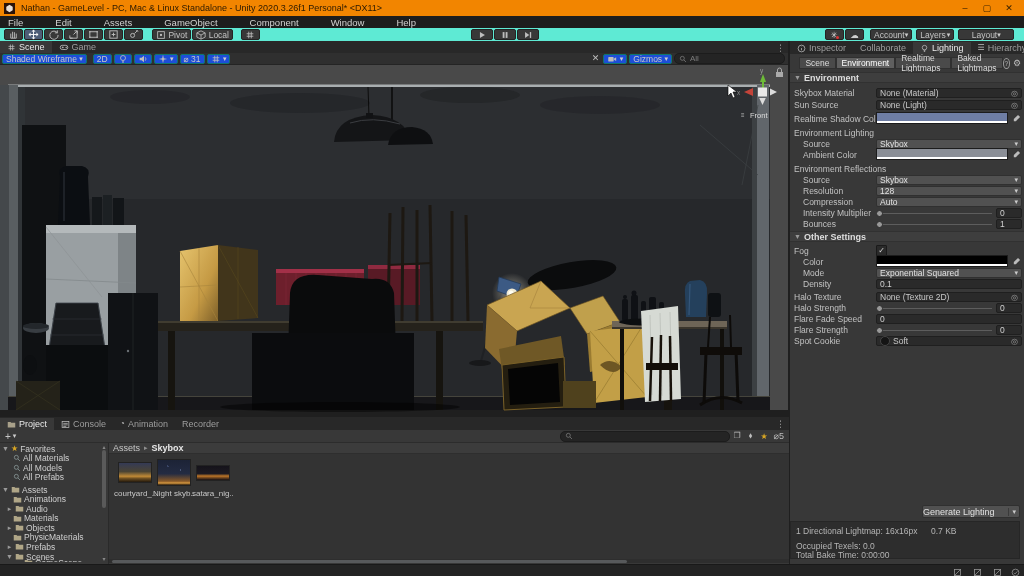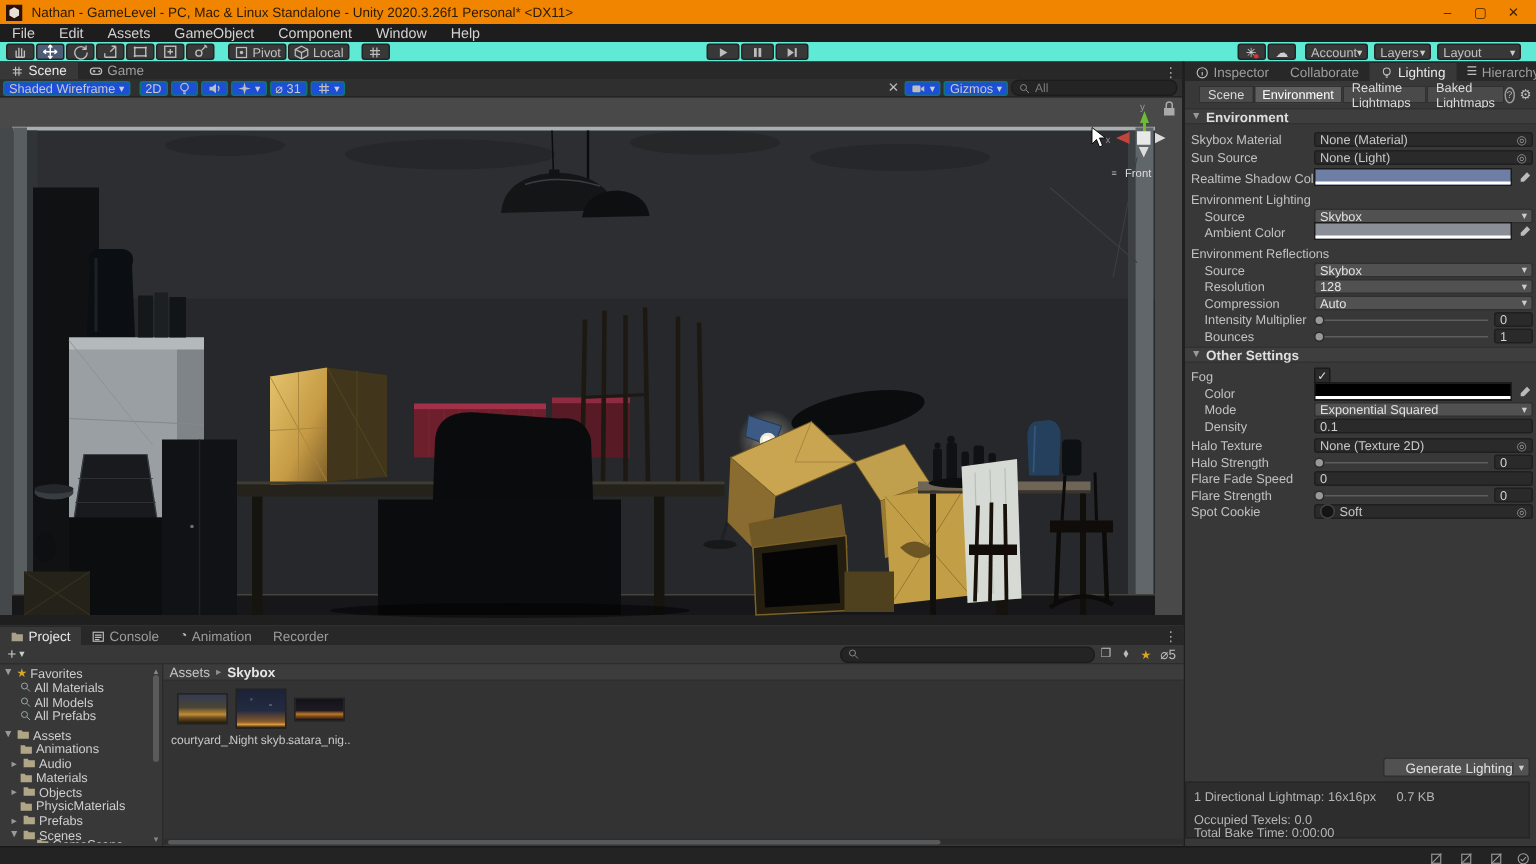--- a/index.html
+++ b/index.html
@@ -6,21 +6,21 @@
   #app{position:relative;width:1024px;height:576px;overflow:hidden;background:#383838;
        font-family:"Liberation Sans",sans-serif;color:#c8c8c8;font-size:9px;-webkit-font-smoothing:antialiased}
   .r{position:absolute}
   svg.ic{display:inline-block;vertical-align:middle}
   .icn{color:#bdbdbd;line-height:1}
   
   #titlebar{left:0;top:0;width:1024px;height:16px;display:flex;align-items:center;padding:0 4px;box-sizing:border-box}
   #titlebar .ttl{font-size:9px;color:#2b1a00;margin-left:6px;white-space:nowrap}
   .winbtn{width:22px;text-align:center;color:#3a2200;font-size:9px}
   
-  #menubar{left:0;top:16px;width:1024px;height:12px;background:#1d1d1d;display:flex;align-items:center;gap:0}
+  #menubar{left:0;top:16px;width:1024px;height:12px;background:#1d1d1d;display:flex;align-items:center;gap:16px}
   #menubar span{padding:0 8px;color:#d2d2d2;font-size:9.5px}
   
   #toolbar{left:0;top:28px;width:1024px;height:13px;background:#5eead4;border-bottom:1px solid #191919;display:flex;align-items:center}
   .tbtn{height:11px;min-width:19px;background:#383838;border:1px solid #242424;border-radius:2px;margin-left:1px;
         display:flex;align-items:center;justify-content:center;color:#c2c2c2;font-size:8.5px;box-sizing:border-box;padding:0 3px}
   .tbtn.active{background:#4d5d77;color:#fff}
   
   .tabbar{background:#282828;display:flex;align-items:flex-end}
   .tab{height:12px;display:flex;align-items:center;gap:3px;padding:0 7px;color:#9d9d9d;font-size:9px}
   .tab.active{background:#383838;color:#e8e8e8}
@@ -284,21 +284,21 @@
           <span style="color:#cfcfcf">☁</span>
         </span>
       <span class="tbtn" style="margin-left:6px;min-width:42px;justify-content:center">
           <span>Account</span>
           <span class="dd-arrow">▾</span>
         </span>
       <span class="tbtn" style="margin-left:4px;min-width:38px;justify-content:space-between">
           <span>Layers</span>
           <span class="dd-arrow">▾</span>
         </span>
-      <span class="tbtn" style="margin-left:4px;min-width:56px;justify-content:space-between">
+      <span class="tbtn" style="margin-left:4px;min-width:56px;">
           <span>Layout</span>
           <span class="dd-arrow">▾</span>
         </span>
     </div>
   </div>
 
   <div class="r tabbar" style="left:0;top:41px;width:789px;height:12px">
     <div class="tab active">
         <svg class="ic icn" width="9" height="9">
           <use href="#i-grid"></use>
@@ -753,21 +753,21 @@
     <span class="valwrap">
         <span class="objfield">
           <span style="width:8px;height:8px;border-radius:50%;background:#141414;border:1px solid #444;margin-right:3px"></span>
           <span class="grow">Soft</span>
           <span class="picker">◎</span>
         </span>
       </span>
   </div>
 
   <div class="r" style="left:922px;top:505px;width:98px;height:13px;background:#515151;border:1px solid #303030;border-radius:2px;display:flex;align-items:center;box-sizing:border-box">
-    <span style="flex:1;text-align:right;color:#e0e0e0">Generate Lighting</span>
+    <span style="flex:1;text-align:left;color:#e0e0e0">Generate Lighting</span>
     <span class="dd-arrow" style="border-left:1px solid #3a3a3a;padding:0 3px">▾</span>
   </div>
   <div class="r statbox">
     <span class="r" style="left:5px;top:4px">1 Directional Lightmap: 16x16px</span>
     <span class="r" style="left:140px;top:4px">0.7 KB</span>
     <span class="r" style="left:5px;top:19px">Occupied Texels: 0.0</span>
     <span class="r" style="left:5px;top:28px">Total Bake Time: 0:00:00</span>
   </div>
 
   <div class="r" style="left:0;top:417px;width:789px;height:147px;background:#383838"></div>

